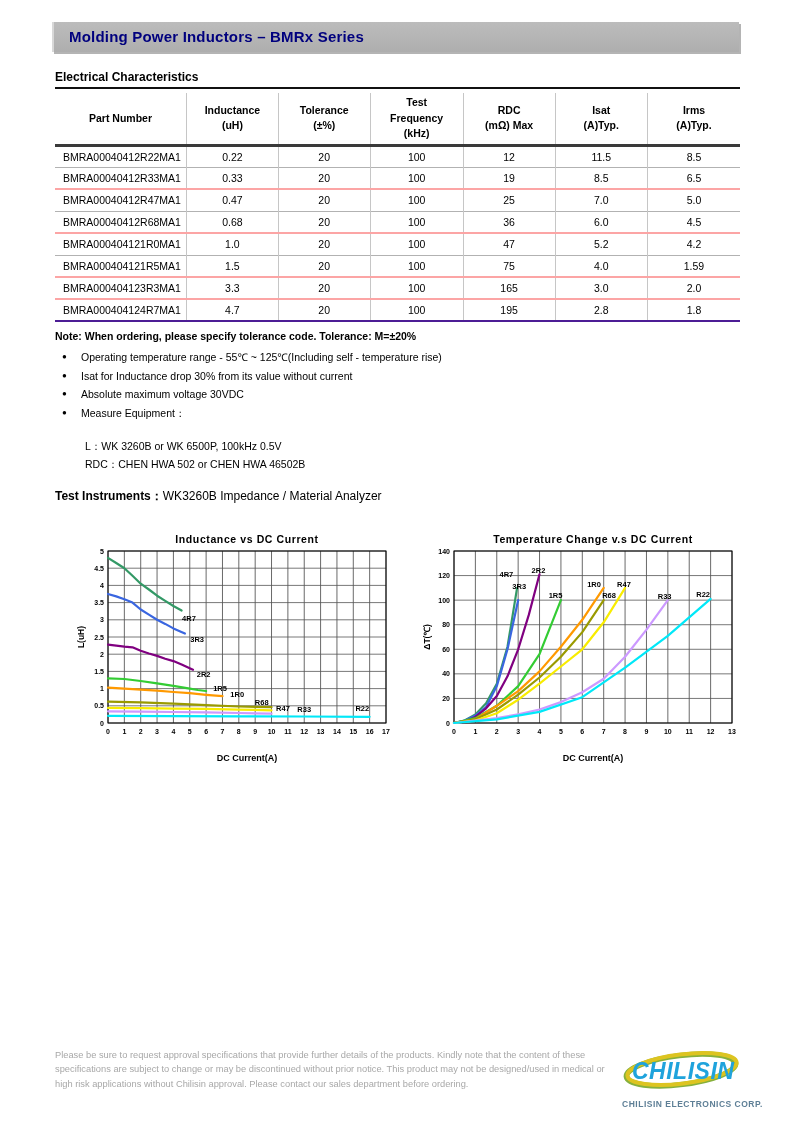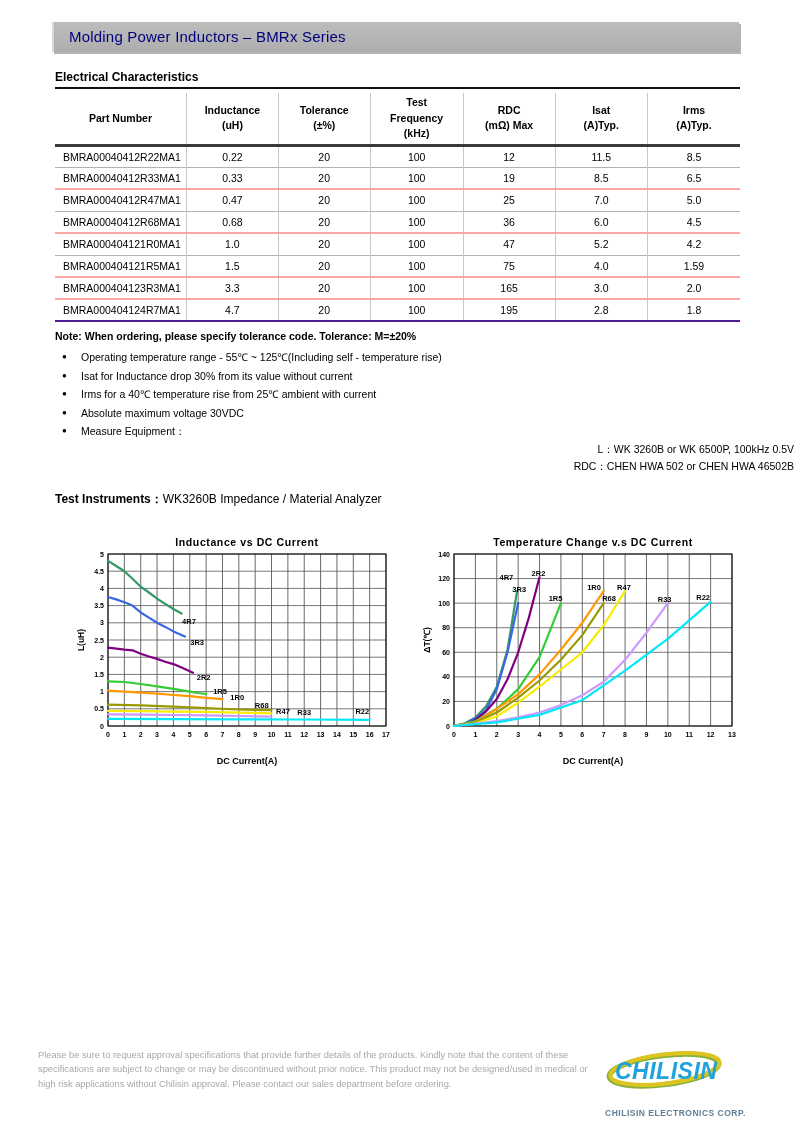--- a/index.html
+++ b/index.html
@@ -11,21 +11,21 @@
   }
   
   .title-bar {
     margin:22px 55px 0 52px; height:30px; line-height:30px;
     background:linear-gradient(180deg,#bcbcbc,#aeaeae);
     box-shadow:2px 2px 0 rgba(130,130,130,.6);
     border-left:2px solid #d8d8d8;
     padding-left:15px;
   }
   .title-bar .title-text {
-    font-size:15px; font-weight:normal; color:#00007e; letter-spacing:.2px;
+    font-size:15px; font-weight:bold; color:#00007e; letter-spacing:.2px;
   }
   
   .section-heading {
     margin:18px 54px 4px 55px; width:685px;
     font-size:12px; font-weight:bold; color:#000;
     padding-bottom:3px; border-bottom:2px solid #111;
   }
   
   table.spec-table {
     margin-left:55px; width:685px; border-collapse:collapse; table-layout:fixed;
@@ -37,43 +37,43 @@
   table.spec-table thead tr { height:52px; border-bottom:3px solid #3a3a3a; }
   table.spec-table th { font-weight:bold; white-space:pre-line; line-height:1.45; }
   table.spec-table tbody tr { height:22px; border-bottom:1px solid #b2b2b2; }
   table.spec-table tbody tr.group-end { border-bottom:2px solid #fca5a5; }
   table.spec-table tbody tr:last-child { border-bottom:2px solid #4c1d95; }
   table.spec-table td.pn { text-align:left; padding-left:8px;margin-top:16px; }
   
   .note-title {
     margin:8px 0 0 55px; font-size:10.5px; font-weight:bold;
   }
-  ul.notes { margin:6px 0 0 62px; list-style:none; }
+  ul.notes { margin:6px 0 16px 62px; list-style:none; }
   ul.notes li {
     position:relative; padding-left:19px; font-size:10.5px; line-height:18.5px;
   }
   ul.notes li::before {
     content:"●"; position:absolute; left:0; top:0; font-size:8px; line-height:18.5px;
   }
-  .sub-lines { margin-left:85px;text-align:right; }
+  .sub-lines { margin-left:85px; }
   .sub-lines div { font-size:10.5px; line-height:17.5px; }
   
   .test-instruments { margin:15px 0 0 55px; font-size:12px; }
   .test-instruments b { font-weight:bold; }
   
   .charts { display:flex; margin:26px 0 0 76px; gap:24px; }
   svg.chart { display:block; }
   
-  .footer { position:absolute; left:38px; top:1048px; width:710px; }
+  .footer { position:absolute; left:55px; top:1048px; width:710px; }
   .disclaimer {
     width:562px; font-size:9.3px; line-height:1.55; color:#a8a8a8;
   }
   .logo-block { position:absolute; right:0; top:0; width:145px; text-align:center; }
   .company-name {
-    margin-top:10px; font-size:8.5px; font-weight:bold; color:#5e7f96; letter-spacing:.5px;
+    margin-top:1px; font-size:8.5px; font-weight:bold; color:#5e7f96; letter-spacing:.5px;
     white-space:nowrap;
   }
 </style>
 </head>
 <body>
 
 <div class="page">
 
   <div class="title-bar">
     <span class="title-text">Molding Power Inductors – BMRx Series</span>
@@ -182,21 +182,20 @@
           <td>2.8</td>
           <td>1.8</td>
         </tr>
       </tbody>
   </table>
 
   <p class="note-title">Note: When ordering, please specify tolerance code. Tolerance: M=±20%</p>
   <ul class="notes" id="notes-list">
       <li>Operating temperature range - 55℃ ~ 125℃(Including self - temperature rise)</li>
       <li>Isat for Inductance drop 30% from its value without current</li>
-      <li>Irms for a 40℃  temperature rise from 25℃  ambient with current</li>
       <li>Absolute maximum voltage 30VDC</li>
       <li>Measure Equipment：</li>
     </ul>
   <div class="sub-lines" id="sub-lines">
       <div>L：WK 3260B or WK 6500P, 100kHz 0.5V</div>
       <div>RDC：CHEN HWA 502 or CHEN HWA 46502B</div>
     </div>
 
   <p class="test-instruments"><b>Test Instruments：</b><span>WK3260B Impedance / Material Analyzer</span></p>
 

